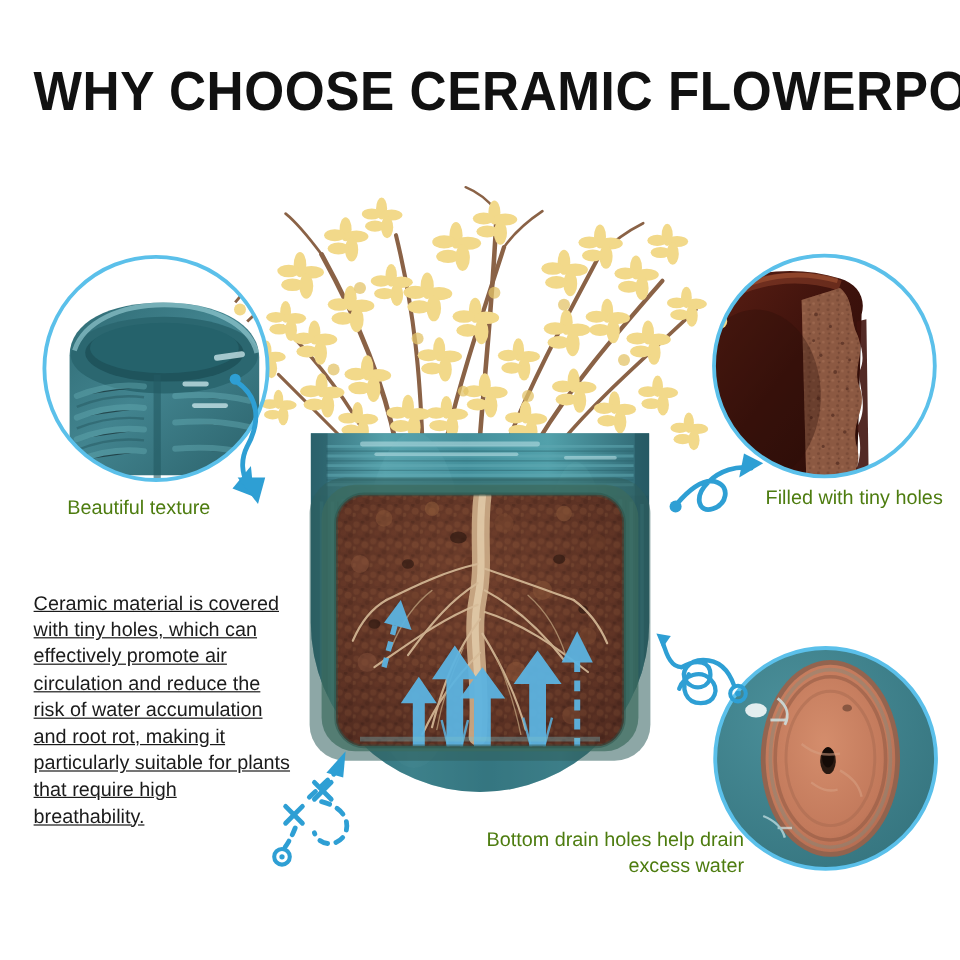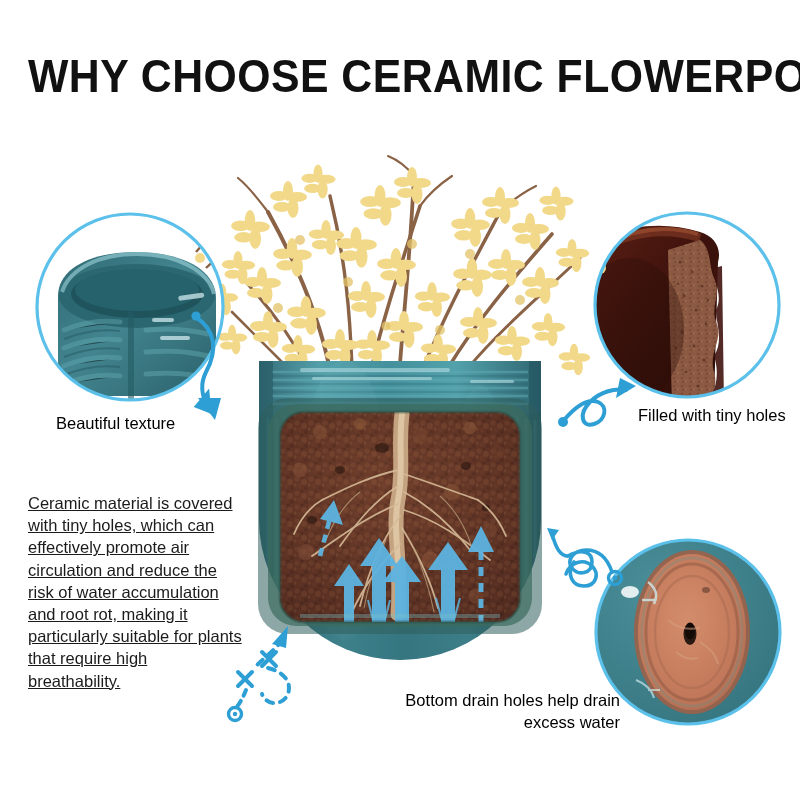--- a/index.html
+++ b/index.html
@@ -14,21 +14,21 @@
     font-weight:bold;font-size:46px;letter-spacing:0.5px;
     color:#111111;line-height:1.05;
     transform:scaleX(0.93);transform-origin:center top;
     white-space:nowrap;
   }
 
   
   #art{position:absolute;left:0;top:0;width:800px;height:800px;}
 
   
-  .lbl{position:absolute;color:#000000;font-size:16.5px;line-height:1.30;}
+  .lbl{position:absolute;color:#4d7c0f;font-size:16.5px;line-height:1.30;}
   #lbl-texture{left:56px;top:413px;width:230px;text-align:left;}
   #lbl-holes{left:638px;top:405px;width:150px;text-align:left;}
   #lbl-drain{left:404px;top:690px;width:216px;text-align:right;line-height:1.32;}
   #para{
     position:absolute;left:28px;top:492px;width:214px;
     color:#1b1b1b;font-size:16.5px;line-height:1.345;text-align:left;text-decoration:underline;
   }
 </style>
 </head>
 <body>

